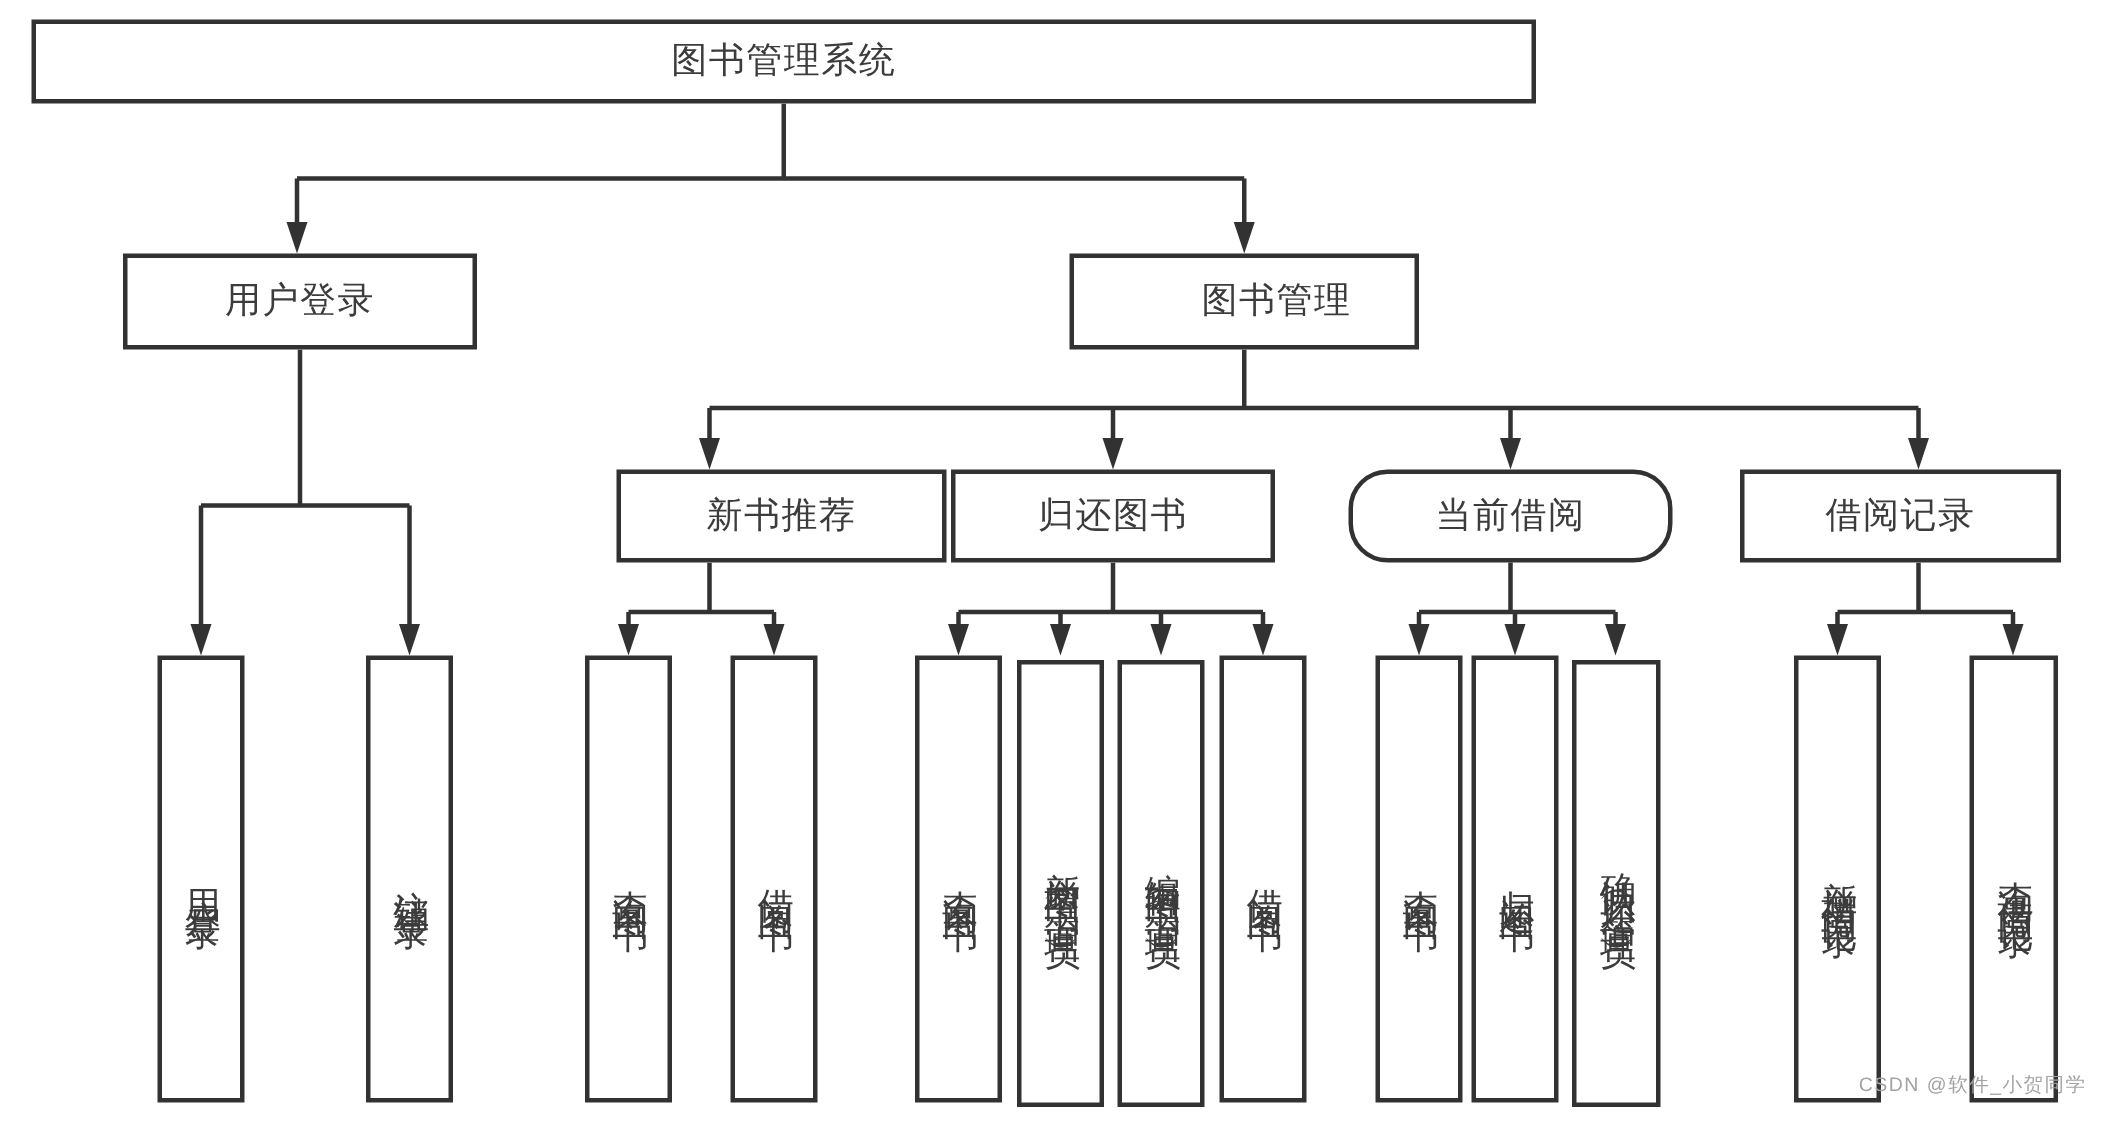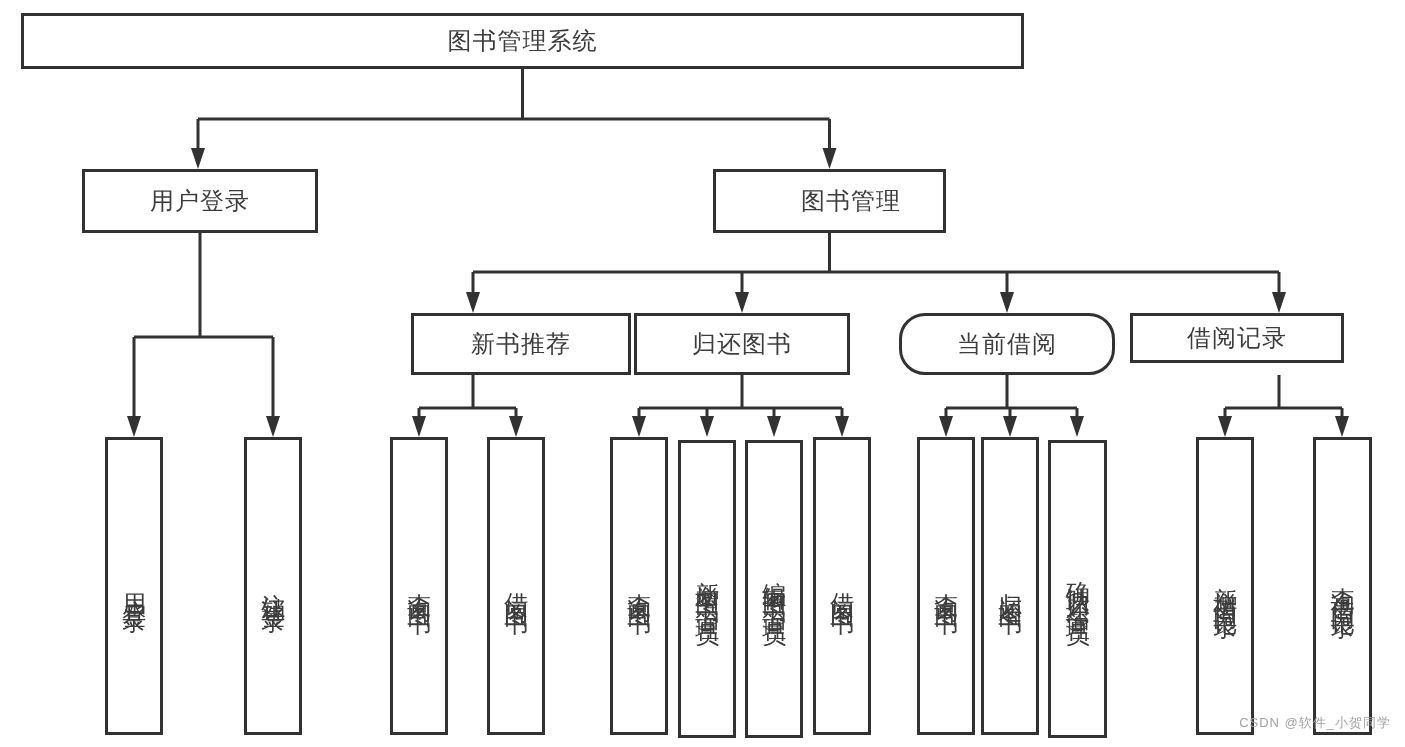--- a/index.html
+++ b/index.html
@@ -103,21 +103,21 @@
 
   <div class="box" style="left:363px;top:313px;width:220px;height:62px;margin-left:48px;">
     <span>新书推荐</span>
   </div>
   <div class="box" style="left:634px;top:313px;width:216px;height:62px;">
     <span>归还图书</span>
   </div>
   <div class="box" style="left:899px;top:313px;width:216px;height:62px;border-radius:26px;">
     <span>当前借阅</span>
   </div>
-  <div class="box" style="left:1130px;top:313px;width:214px;height:50px;">
+  <div class="box" style="left:1160px;top:313px;width:214px;height:62px;">
     <span>借阅记录</span>
   </div>
 
   <div class="box vbox" style="left:105px;top:437px;width:58px;height:298px;">
     <span>用户登录</span>
   </div>
   <div class="box vbox" style="left:244px;top:437px;width:58px;height:298px;">
     <span>注销登录</span>
   </div>
 

